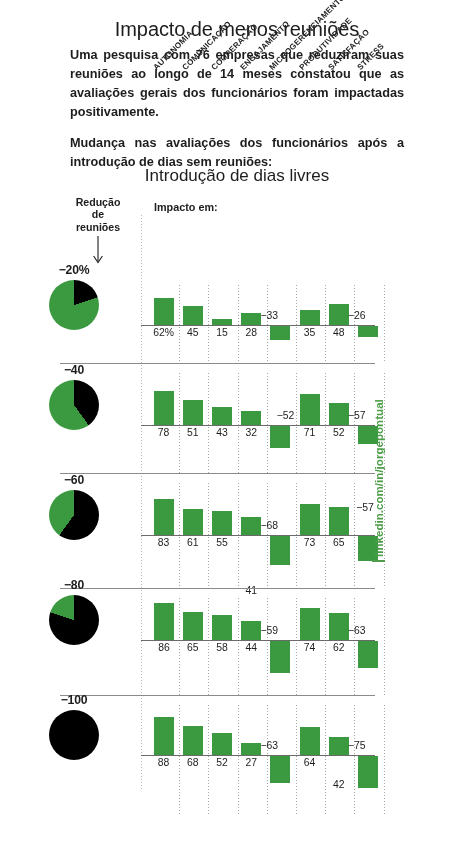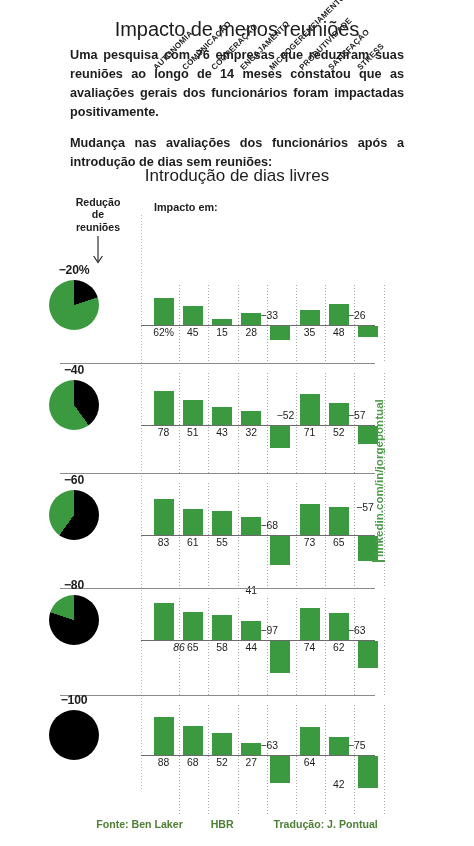--- a/index.html
+++ b/index.html
@@ -367,29 +367,29 @@
           <div class="tick" style="left: 38.2px; top: 383px; height: 97px;"></div>
           <div class="tick" style="left: 67.4px; top: 383px; height: 97px;"></div>
           <div class="tick" style="left: 96.6px; top: 383px; height: 97px;"></div>
           <div class="tick" style="left: 125.8px; top: 383px; height: 97px;"></div>
           <div class="tick" style="left: 155px; top: 383px; height: 97px;"></div>
           <div class="tick" style="left: 184.2px; top: 383px; height: 97px;"></div>
           <div class="tick" style="left: 213.4px; top: 383px; height: 97px;"></div>
           <div class="tick" style="left: 242.6px; top: 383px; height: 97px;"></div>
           <div class="baseline" style="top: 425px;"></div>
           <div class="bar" style="left: 12.6px; width: 20px; background: rgb(59, 154, 64); top: 388.02px; height: 36.98px;"></div>
-          <div class="bar-value" style="width: 34px; left: 21px; top: 427px; font-style: italic;">86</div>
+          <div class="bar-value" style="width: 34px; left: 6px; top: 427px;">86</div>
           <div class="bar" style="left: 41.8px; width: 20px; background: rgb(59, 154, 64); top: 397.05px; height: 27.95px;"></div>
           <div class="bar-value" style="width: 34px; left: 34.8px; top: 427px;">65</div>
           <div class="bar" style="left: 71px; width: 20px; background: rgb(59, 154, 64); top: 400.06px; height: 24.94px;"></div>
           <div class="bar-value" style="width: 34px; left: 64px; top: 427px;">58</div>
           <div class="bar" style="left: 100.2px; width: 20px; background: rgb(59, 154, 64); top: 406.08px; height: 18.92px;"></div>
           <div class="bar-value" style="width: 34px; left: 93.2px; top: 427px;">44</div>
           <div class="bar" style="left: 129.4px; width: 20px; background: rgb(59, 154, 64); top: 426px; height: 31.82px;"></div>
-          <div class="bar-value" style="width: 34px; left: 119.4px; top: 410px; text-align: left;">−97</div>
+          <div class="bar-value" style="width: 34px; left: 119.4px; top: 410px; text-align: left;">−59</div>
           <div class="bar" style="left: 158.6px; width: 20px; background: rgb(59, 154, 64); top: 393.18px; height: 31.82px;"></div>
           <div class="bar-value" style="width: 34px; left: 151.6px; top: 427px;">74</div>
           <div class="bar" style="left: 187.8px; width: 20px; background: rgb(59, 154, 64); top: 398.34px; height: 26.66px;"></div>
           <div class="bar-value" style="width: 34px; left: 180.8px; top: 427px;">62</div>
           <div class="bar" style="left: 217px; width: 20px; background: rgb(59, 154, 64); top: 426px; height: 27.09px;"></div>
           <div class="bar-value" style="width: 34px; left: 207px; top: 410px; text-align: left;">−63</div>
         </div>
       </div>
       <div class="row" style="top: 0px;">
         <div class="row-sep" style="top: 480px;"></div>
@@ -424,21 +424,14 @@
           <div class="bar" style="left: 217px; width: 20px; background: rgb(59, 154, 64); top: 541px; height: 32.25px;"></div>
           <div class="bar-value" style="width: 34px; left: 207px; top: 525px; text-align: left;">−75</div>
         </div>
       </div>
     </div>
 
   <div class="handle">
     <span>linkedin.com/in/jorgepontual</span>
   </div>
 
-  <div class="footer">
-    <span>Fonte: Ben Laker</span>
-    <span class="gap-a"></span>
-    <span>HBR</span>
-    <span class="gap-b"></span>
-    <span>Tradução: J. Pontual</span>
-  </div>
 
 </div>
 
 </body></html>

